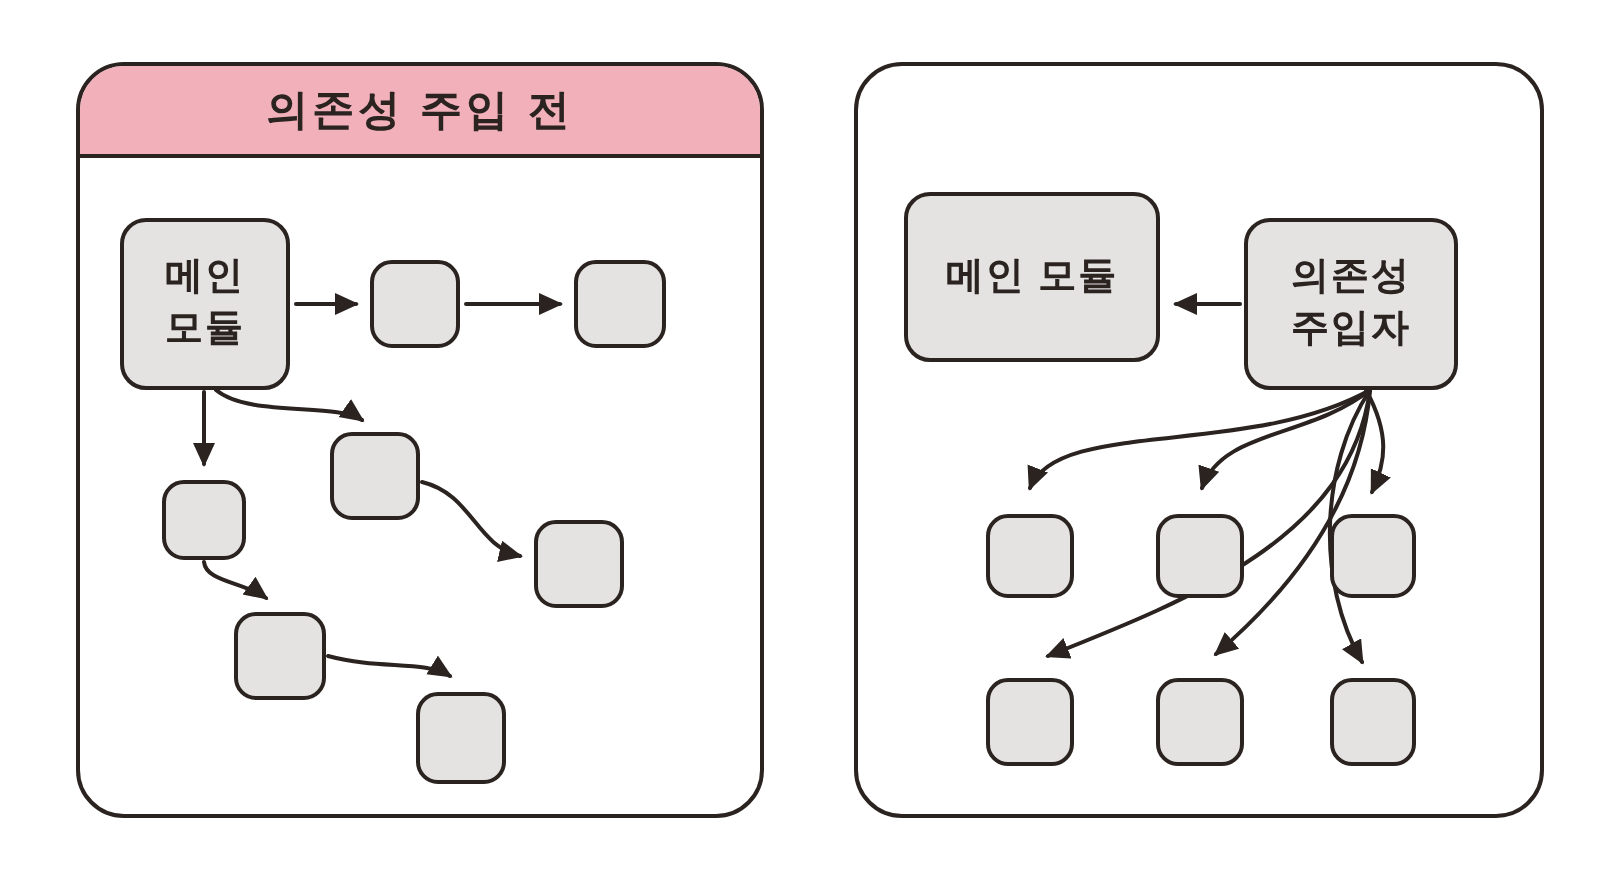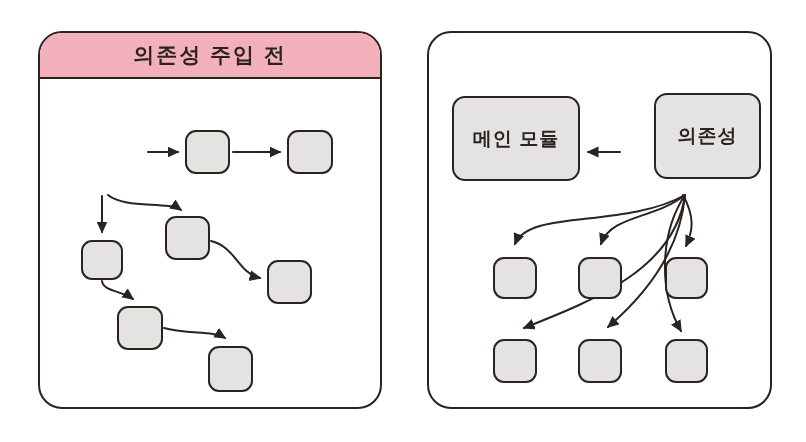--- a/index.html
+++ b/index.html
@@ -90,20 +90,24 @@
     <svg class="arrows" width="344" height="378" viewBox="0 0 344 378">
       <path d="M 108 119 L 138 119" marker-end="url(#ah)"></path>
       <path d="M 193 119 L 240 119" marker-end="url(#ah)"></path>
       <path d="M 62 163 L 62 199" marker-end="url(#ah)"></path>
       <path d="M 68 162 C 85 176 128 168 141 177" marker-end="url(#ah)"></path>
       <path d="M 171 208 C 196 214 198 240 220 245" marker-end="url(#ah)"></path>
       <path d="M 62 248 C 63 258 82 258 93 266" marker-end="url(#ah)"></path>
       <path d="M 124 295 C 150 302 172 297 185 305" marker-end="url(#ah)"></path>
     </svg>
 
+    <div class="box labelled" style="left:20px; top:76px; width:85px; height:86px;">
+      <span>메인</span>
+      <span>모듈</span>
+    </div>
 
     <div class="box dep" style="left:145px; top:97px;  width:45px; height:44px;"></div>
     <div class="box dep" style="left:247px; top:97px;  width:46px; height:44px;"></div>
     <div class="box dep" style="left:41px;  top:207px; width:42px; height:40px;"></div>
     <div class="box dep" style="left:125px; top:183px; width:45px; height:44px;"></div>
     <div class="box dep" style="left:227px; top:227px; width:45px; height:44px;"></div>
     <div class="box dep" style="left:77px;  top:273px; width:46px; height:44px;"></div>
     <div class="box dep" style="left:168px; top:313px; width:45px; height:46px;"></div>
   </section>
 
@@ -116,22 +120,23 @@
       <path d="M 254 162 C 266 184 264 198 257 213" marker-end="url(#ah)"></path>
       <path d="M 256 162 C 246 235 168 266 95 295" marker-end="url(#ah)"></path>
       <path d="M 256 162 C 251 220 214 264 179 294" marker-end="url(#ah)"></path>
       <path d="M 256 162 C 231 200 229 258 252 298" marker-end="url(#ah)"></path>
     </svg>
 
     <div class="box labelled" style="left:23px; top:63px; width:128px; height:85px;">
       <span>메인 모듈</span>
     </div>
 
-    <div class="box labelled" style="left:193px; top:60px; width:107px; height:86px;margin-left:32px;">
+    <div class="box labelled" style="left:193px; top:76px; width:107px; height:86px;">
       <span>의존성</span>
+      <span>주입자</span>
     </div>
 
     <div class="box dep" style="left:64px;  top:224px; width:44px; height:42px;"></div>
     <div class="box dep" style="left:149px; top:224px; width:44px; height:42px;"></div>
     <div class="box dep" style="left:236px; top:224px; width:43px; height:42px;"></div>
     <div class="box dep" style="left:64px;  top:306px; width:44px; height:44px;"></div>
     <div class="box dep" style="left:149px; top:306px; width:44px; height:44px;"></div>
     <div class="box dep" style="left:236px; top:306px; width:43px; height:44px;"></div>
   </section>
 

